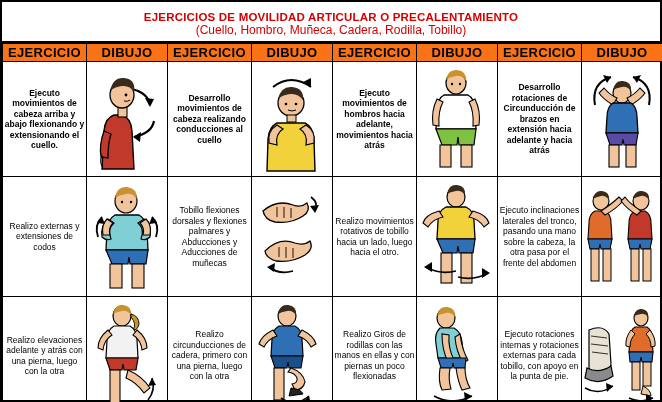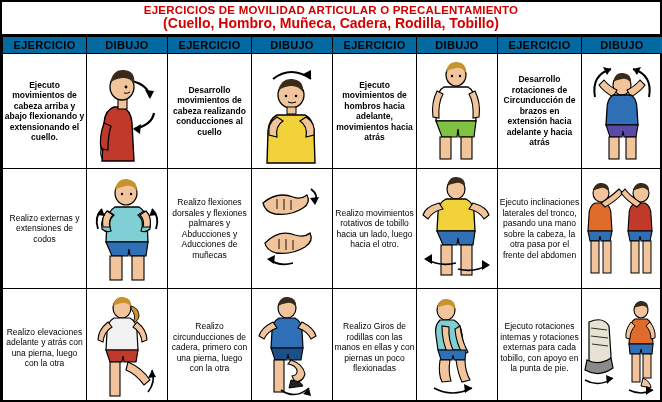--- a/index.html
+++ b/index.html
@@ -12,48 +12,48 @@
     width:662px;height:402px;box-sizing:border-box;
     border:2px solid #000;
     display:flex;flex-direction:column;
     background:#fff;
   }
   
   .title-bar{
     border-bottom:2px solid #000;
     background:#fff;
     text-align:center;
-    padding:1px 0 4px 0;
+    padding:8px 0 4px 0;
     flex:0 0 auto;
   }
   .title-main{
     font-size:11.5px;font-weight:bold;color:#d40000;letter-spacing:.2px;
     line-height:14px;
   }
   .title-sub{
-    font-size:14px;font-weight:bold;color:#d40000;
+    font-size:12px;font-weight:normal;color:#d40000;
     line-height:13px;
   }
   
   table.grid{
     border-collapse:collapse;
     width:100%;
     table-layout:fixed;
     flex:1 1 auto;
   }
   table.grid td, table.grid th{
     border:1px solid #000;
     vertical-align:middle;
     text-align:center;
     padding:1px;
   }
   th.hdr{
-    font-size:11px;font-weight:bold;color:#000;
+    font-size:13px;font-weight:bold;color:#000;
     height:14px;
-    background:#0369a1;
+    background:#f97316;
     letter-spacing:.3px;
   }
   td.txt{
     font-size:8.5px;line-height:10.5px;color:#000;
     padding:2px 3px;
   }
   td.pic{padding:0;}
   .colw-txt{width:84px;}
   .colw-pic{width:81px;}
   .fig{
@@ -216,21 +216,21 @@
               <path d="M68 56 q4 -12 -4 -20" stroke="#000" stroke-width="1.8" fill="none"></path>
               <polygon points="64,36 69,42 61,43" fill="#000"></polygon>
 
               <path d="M18 69 h42 l-2 14 h-16 l-1 -7 l-1 7 h-16 z" fill="#2f6fb5" stroke="#000" stroke-width="1.2"></path>
               <rect x="22" y="83" width="12" height="24" fill="#f2c49b" stroke="#000" stroke-width="1.1"></rect>
               <rect x="44" y="83" width="12" height="24" fill="#f2c49b" stroke="#000" stroke-width="1.1"></rect>
             </svg>
           </div>
         </td>
 
-        <td class="txt">Realizo flexiones dorsales y flexiones palmares y Abducciones y Aducciones de muñecas</td>
+        <td class="txt">Tobillo flexiones dorsales y flexiones palmares y Abducciones y Aducciones de muñecas</td>
         <td class="pic">
           <div class="fig">
             <svg width="78" height="112" viewBox="0 0 78 112">
 
               <path d="M10 30 q14 -12 30 -6 q8 3 14 -2 q4 8 -4 13 q-12 8 -28 6 q-10 -2 -12 -11 z" fill="#f2c49b" stroke="#000" stroke-width="1.3"></path>
               <path d="M24 26 l0 10 M31 26 l0 11 M38 27 l0 10" stroke="#000" stroke-width="0.9" fill="none"></path>
               <path d="M58 16 q8 6 4 14" stroke="#000" stroke-width="1.8" fill="none"></path>
               <polygon points="62,32 66,24 57,25" fill="#000"></polygon>
 
               <path d="M12 70 q14 -14 30 -8 q9 3 15 -2 q4 8 -5 14 q-13 8 -29 6 q-10 -3 -11 -10 z" fill="#f2c49b" stroke="#000" stroke-width="1.3"></path>

